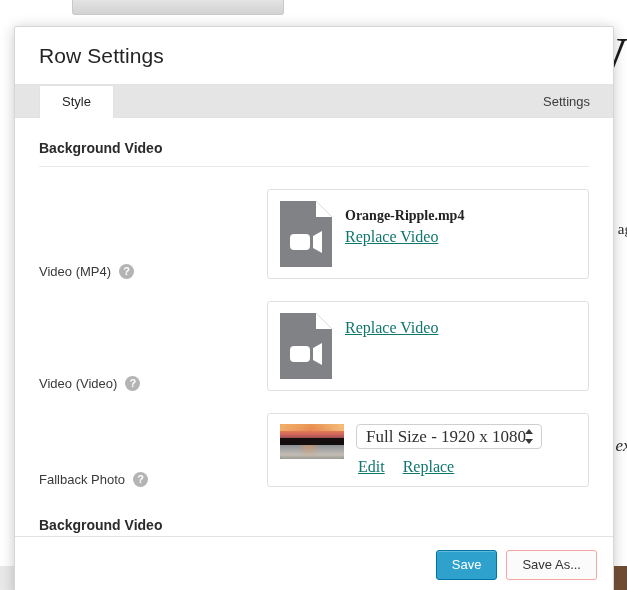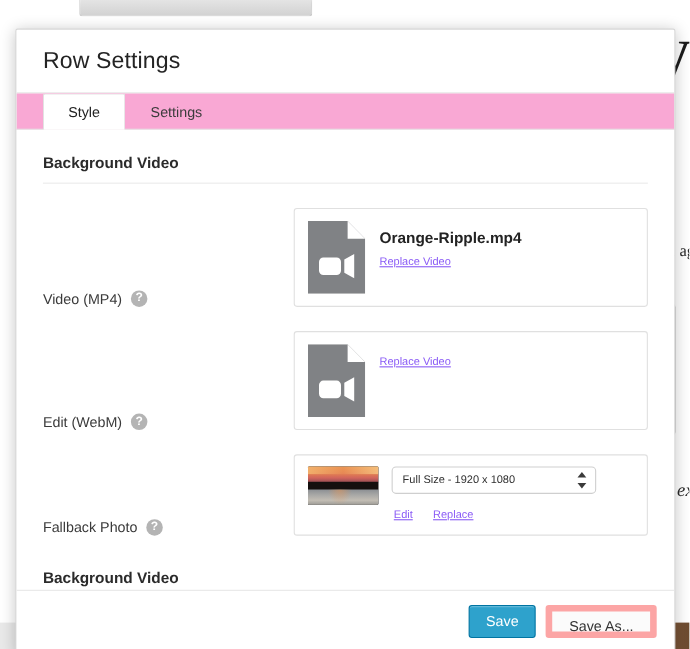--- a/index.html
+++ b/index.html
@@ -175,26 +175,27 @@
   .modal-title {
     font-size: 21px;
     color: #242424;
     font-weight: 400;
     letter-spacing: 0.1px;
   }
 
   .tabbar {
     height: 32px;
     min-height: 32px;
-    background: #f9a8d4;
+    background: #e5e5e5;
     border-bottom: 1px solid #e2e2e2;
     display: flex;
     align-items: flex-end;
     padding-left: 24px;
     position: relative;
+    justify-content: space-between;
   }
   .tab {
     padding: 0 22px;
     height: 32px;
     line-height: 32px;
     font-size: 13px;
     color: #3c3c3c;
     cursor: pointer;
     position: relative;
     top: 1px;
@@ -251,20 +252,21 @@
     line-height: 15px;
     text-align: center;
     margin-left: 8px;
     font-weight: bold;
     font-family: "Liberation Sans", sans-serif;
     cursor: pointer;
   }
 
   .field-control {
     flex: 1;
+    font-family: Liberation Serif, serif;
   }
 
   .media-box {
     border: 1px solid #e0e0e0;
     border-radius: 3px;
     background: #ffffff;
     padding: 11px 12px;
     display: flex;
     align-items: flex-start;
   }
@@ -280,22 +282,22 @@
 
   .file-meta { padding-top: 6px; }
   .file-name {
     font-size: 14px;
     font-weight: bold;
     color: #232323;
     line-height: 18px;
     margin-bottom: 3px;
   }
   .link {
-    font-size: 10px;
-    color: #8b5cf6;
+    font-size: 16px;
+    color: #0f766e;
     text-decoration: underline;
     cursor: pointer;
     display: inline-block;
   }
 
   
   .photo-box {
     border: 1px solid #e0e0e0;
     border-radius: 3px;
     background: #ffffff;
@@ -340,21 +342,21 @@
     position: relative;
     width: 186px;
   }
   .select-box {
     width: 186px;
     height: 25px;
     box-sizing: border-box;
     border: 1px solid #cfcfcf;
     border-radius: 4px;
     background: #ffffff;
-    font-size: 10px;
+    font-size: 17px;
     color: #2f2f2f;
     line-height: 23px;
     padding: 0 26px 0 9px;
     white-space: nowrap;
     overflow: hidden;
     cursor: pointer;
   }
   .stepper {
     position: absolute;
     right: 8px;
@@ -405,21 +407,21 @@
   }
   .btn-primary {
     background: #2ea2cc;
     border: 1px solid #0074a2;
     color: #ffffff;
     font-weight: normal;
     box-shadow: inset 0 1px 0 rgba(255,255,255,.25);
   }
   .btn-secondary {
     background: #fbfbfb;
-    border: 6px solid #fca5a5;
+    border: 1px solid #fca5a5;
     color: #333333;
   }
 </style>
 </head>
 <body>
 
 <div id="page">
 
   <div class="bg-layer">
     <div class="bg-toolbar"></div>
@@ -471,21 +473,21 @@
             <div class="file-meta">
               <div class="file-name">Orange-Ripple.mp4</div>
               <a class="link">Replace Video</a>
             </div>
           </div>
         </div>
       </div>
 
       <div class="field-row">
         <div class="field-label">
-          <span>Edit (WebM)</span>
+          <span>Video (Video)</span>
           <span class="help-icon">?</span>
         </div>
         <div class="field-control">
           <div class="media-box">
             <div class="file-icon">
               <svg width="52" height="66" viewBox="0 0 52 66" xmlns="http://www.w3.org/2000/svg">
                 <path d="M0 0 H36 L52 16 V66 H0 Z" fill="#808285"></path>
                 <path d="M36 0 L52 16 H36 Z" fill="#ffffff"></path>
                 <rect x="10" y="33" width="20" height="16" rx="4" fill="#ffffff"></rect>
                 <path d="M33 35 L42 30 L42 52 L33 47 Z" fill="#ffffff"></path>

